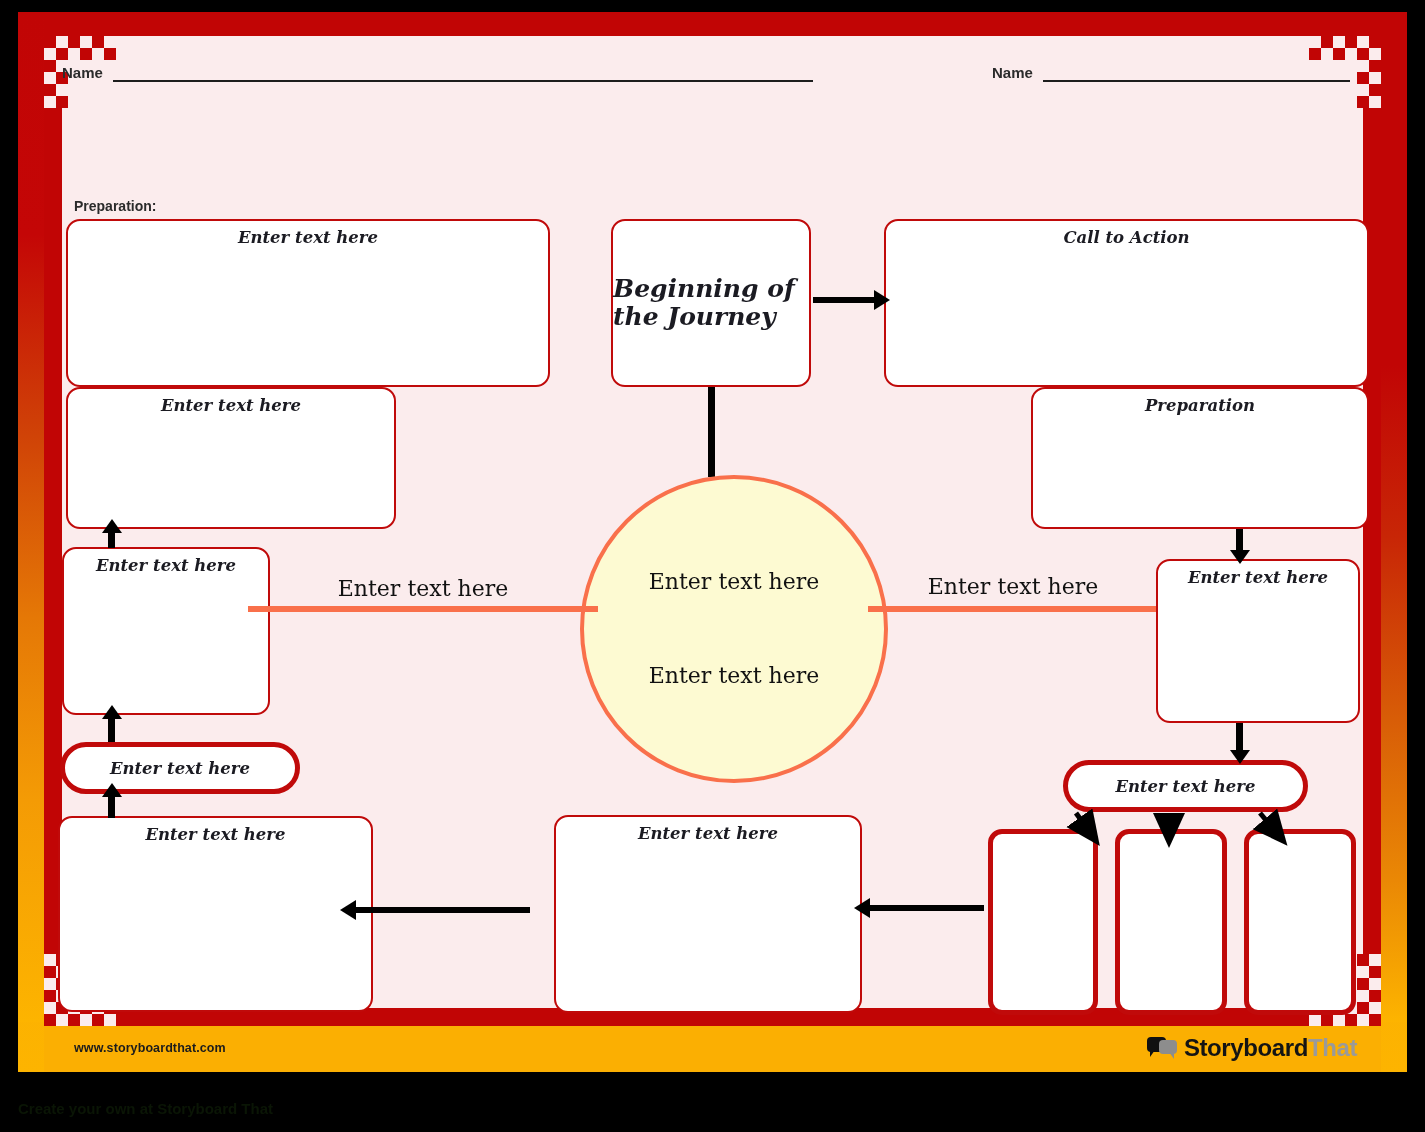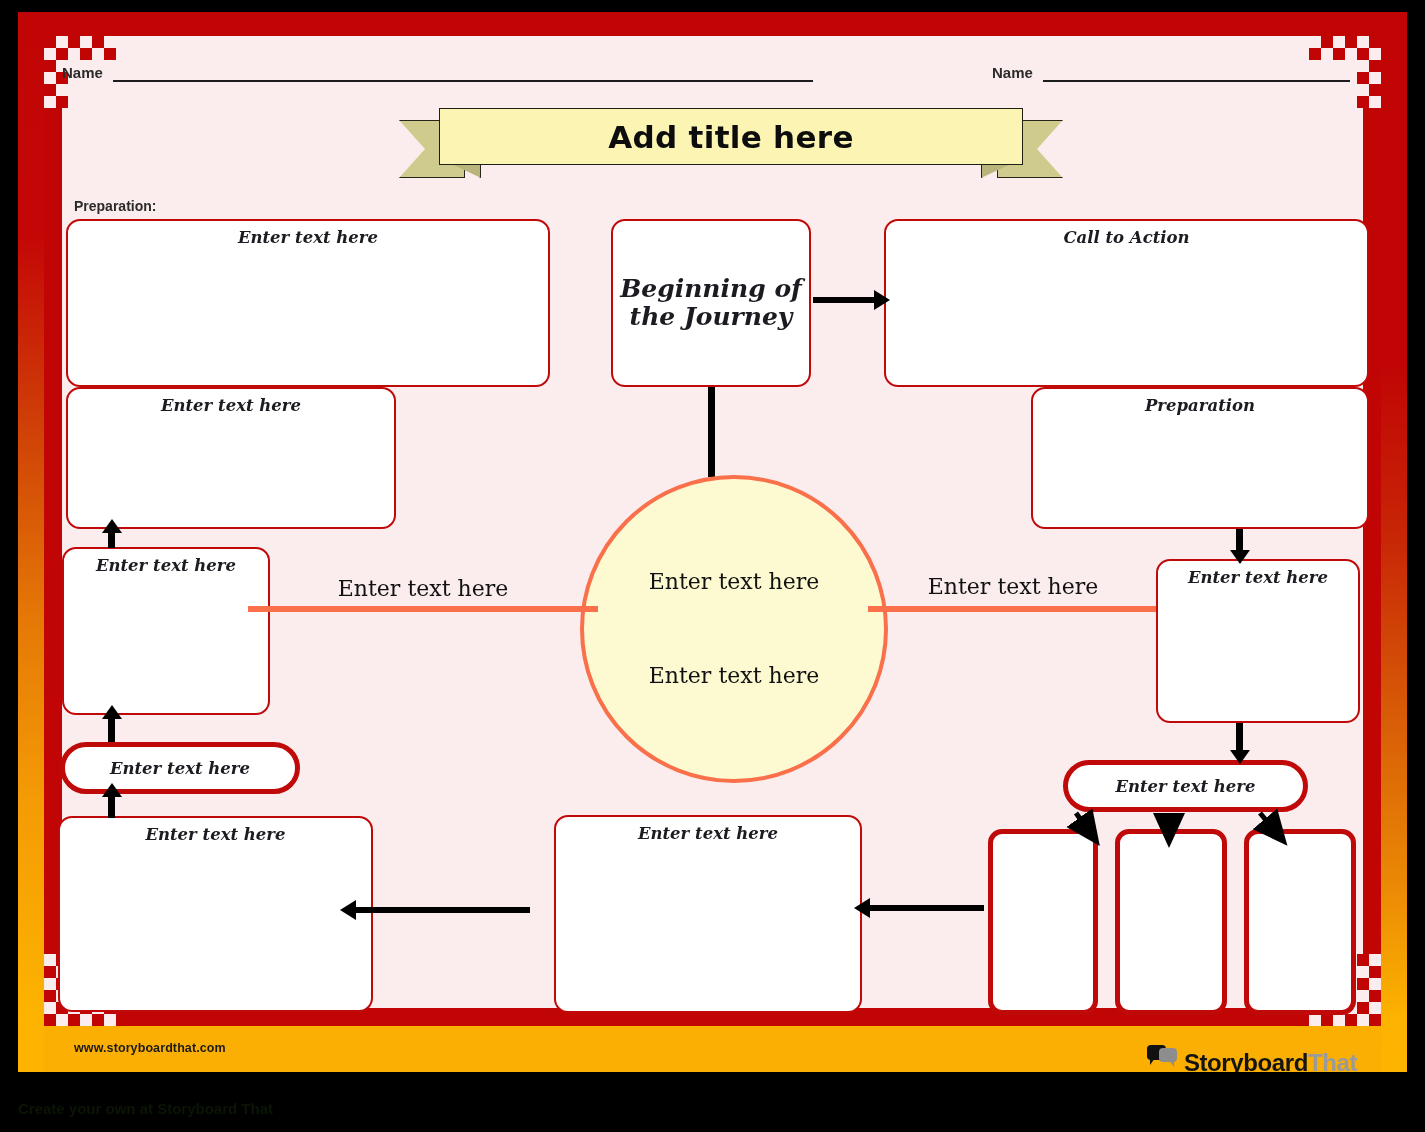--- a/index.html
+++ b/index.html
@@ -22,21 +22,21 @@
 
   
   #footer{position:absolute;left:26px;right:26px;top:1014px;height:46px;background:#fbaf02;}
   #footer-url{position:absolute;left:30px;top:15px;font-size:12.5px;font-weight:bold;color:#1c1c1c;letter-spacing:.1px;}
   #logo{position:absolute;right:24px;top:8px;display:flex;align-items:center;gap:7px;}
   .bub{position:relative;width:30px;height:22px;}
   .bub .b1{position:absolute;left:0;top:0;width:19px;height:15px;background:#111;border-radius:4px;}
   .bub .b1:after{content:"";position:absolute;left:3px;top:13px;border-left:5px solid #111;border-bottom:7px solid transparent;}
   .bub .b2{position:absolute;left:12px;top:3px;width:18px;height:14px;background:#8d8d8d;border-radius:4px;}
   .bub .b2:after{content:"";position:absolute;right:3px;top:12px;border-right:5px solid #8d8d8d;border-bottom:7px solid transparent;}
-  .logo-txt{font-size:24px;font-weight:bold;letter-spacing:-.4px;margin-top:15px;}
+  .logo-txt{font-size:24px;font-weight:bold;letter-spacing:-.4px;}
   .logo-a{color:#141414;} .logo-b{color:#9a9a9a;}
 
   #tagline{position:absolute;left:18px;top:1100px;font-size:15px;font-weight:bold;color:#0a1505;}
 
   
   .chk{position:absolute;}
   .chk i{position:absolute;width:12px;height:12px;background:#c10505;}
   .chk u{position:absolute;width:12px;height:12px;background:#fbeced;}
 
   
@@ -54,21 +54,21 @@
   .fold.r{right:40px;clip-path:polygon(0 0,100% 0,0 100%);}
   #bannerbody{position:absolute;left:40px;right:40px;top:0;height:55px;background:#fbf4b3;border:1.8px solid #1f1f14;display:flex;align-items:center;justify-content:center;}
   #bannertitle{font-size:31px;font-weight:bold;color:#0d0d0d;font-family:"DejaVu Sans",sans-serif;letter-spacing:.3px;}
 
   #directions{position:absolute;left:56px;top:186px;font-size:14px;font-weight:bold;color:#2b2b2b;}
 
   
   .bx{position:absolute;background:#fff;border:2.6px solid #c00a0a;border-radius:14px;box-sizing:border-box;}
   .bx.thick{border-width:5px;}
   .bx .cap{position:absolute;left:0;right:0;top:7px;text-align:center;font-family:"DejaVu Serif",serif;font-style:italic;font-weight:bold;font-size:16.5px;color:#1b1b22;}
-  .bx .mid{position:absolute;left:0;right:0;top:50%;transform:translateY(-50%);text-align:center;
+  .bx .mid{position:absolute;left:0;right:0;top:50%;transform:translateY(-50%);text-align:left;
            font-family:"DejaVu Serif",serif;font-style:italic;font-weight:bold;font-size:25px;line-height:1.12;color:#1b1b22;}
 
   
   #circle{position:absolute;left:562px;top:463px;width:308px;height:308px;border-radius:50%;background:#fdfad2;border:4px solid #f9704b;box-sizing:border-box;}
   .cslot{position:absolute;left:0;right:0;text-align:center;font-family:"DejaVu Serif",serif;font-size:22px;color:#111;}
   #cslot-top{top:90px;} #cslot-bot{top:184px;}
 
   
   .axis{position:absolute;height:6px;background:#f9704b;}
   .axislbl{position:absolute;font-family:"DejaVu Serif",serif;font-size:22px;color:#111;text-align:center;}
@@ -187,29 +187,20 @@
 
   <div class="fld" style="left:44px;top:52px;">
     <span class="lb">Name</span>
     <span class="ln" style="width:700px;"></span>
   </div>
   <div class="fld" style="left:974px;top:52px;">
     <span class="lb">Name</span>
     <span class="ln" style="width:307px;"></span>
   </div>
 
-  <div id="banner">
-    <div class="tail l"></div>
-    <div class="tail r"></div>
-    <div class="fold l"></div>
-    <div class="fold r"></div>
-    <div id="bannerbody">
-      <span id="bannertitle">Add title here</span>
-    </div>
-  </div>
 
   <div id="directions">Preparation:</div>
 
   <div class="bx" style="left:48px;top:207px;width:484px;height:168px;">
     <span class="cap">Enter text here</span>
   </div>
 
   <div class="bx" style="left:48px;top:375px;width:330px;height:142px;">
     <span class="cap">Enter text here</span>
   </div>

